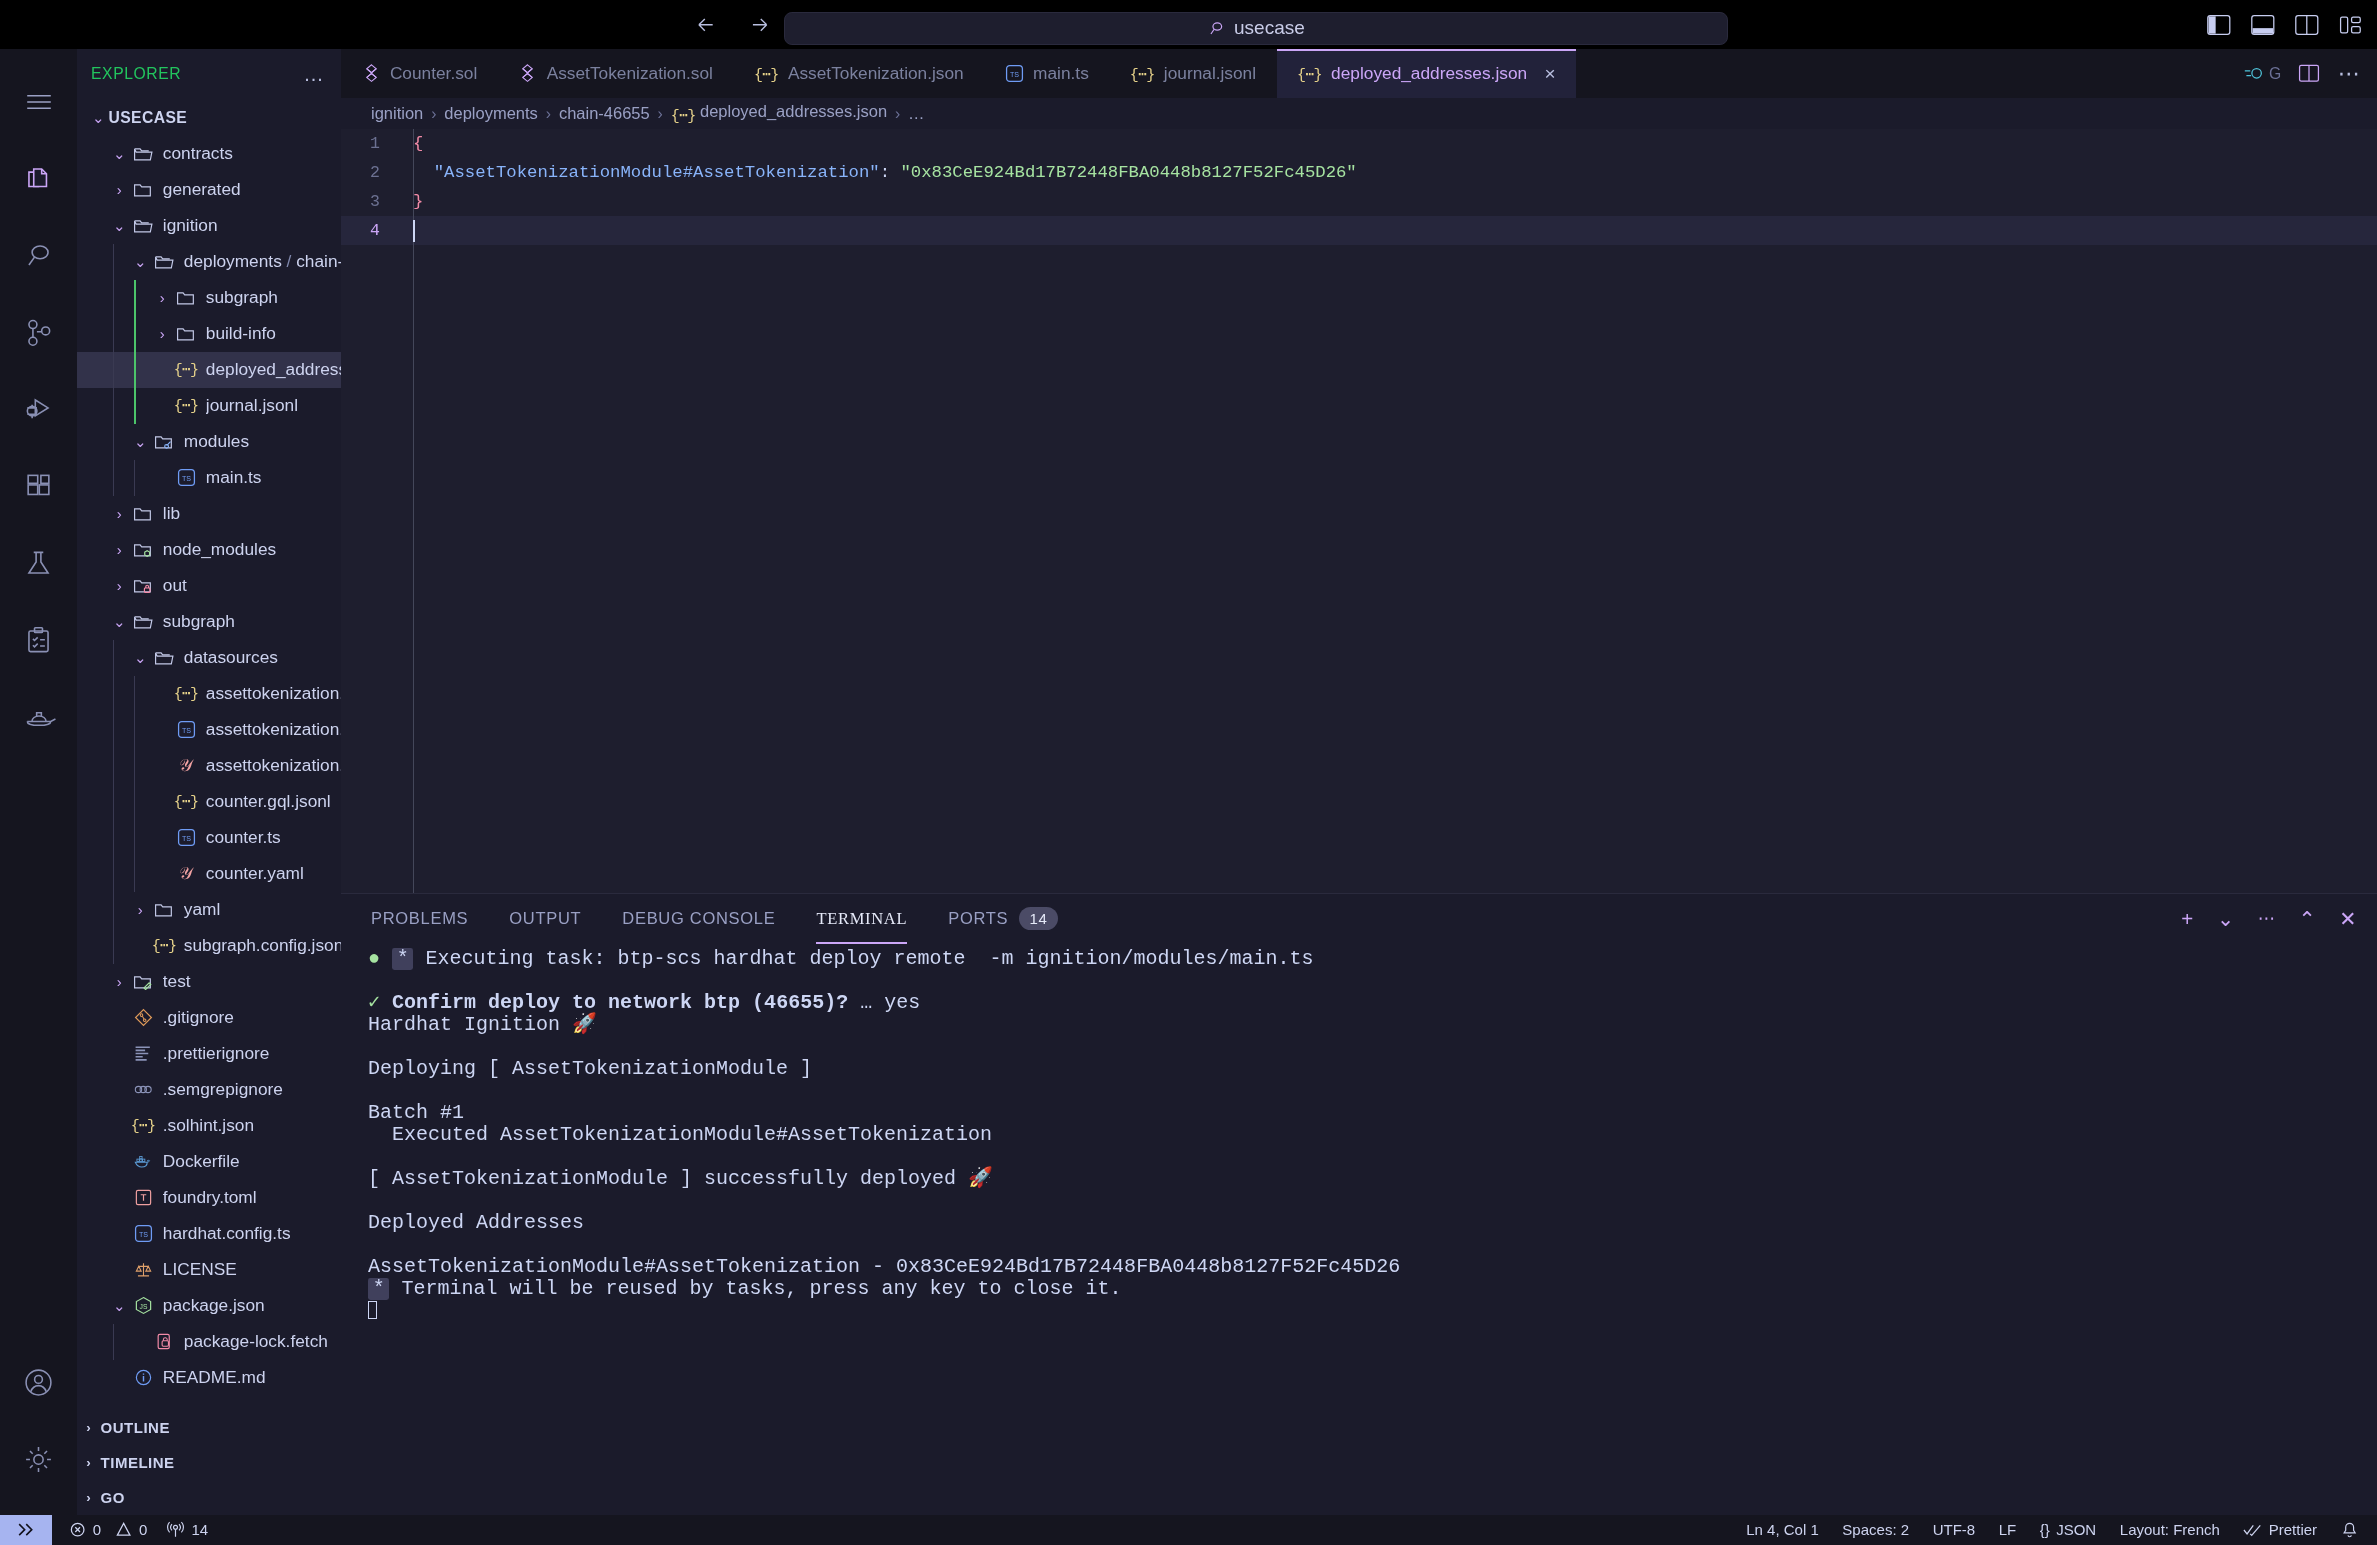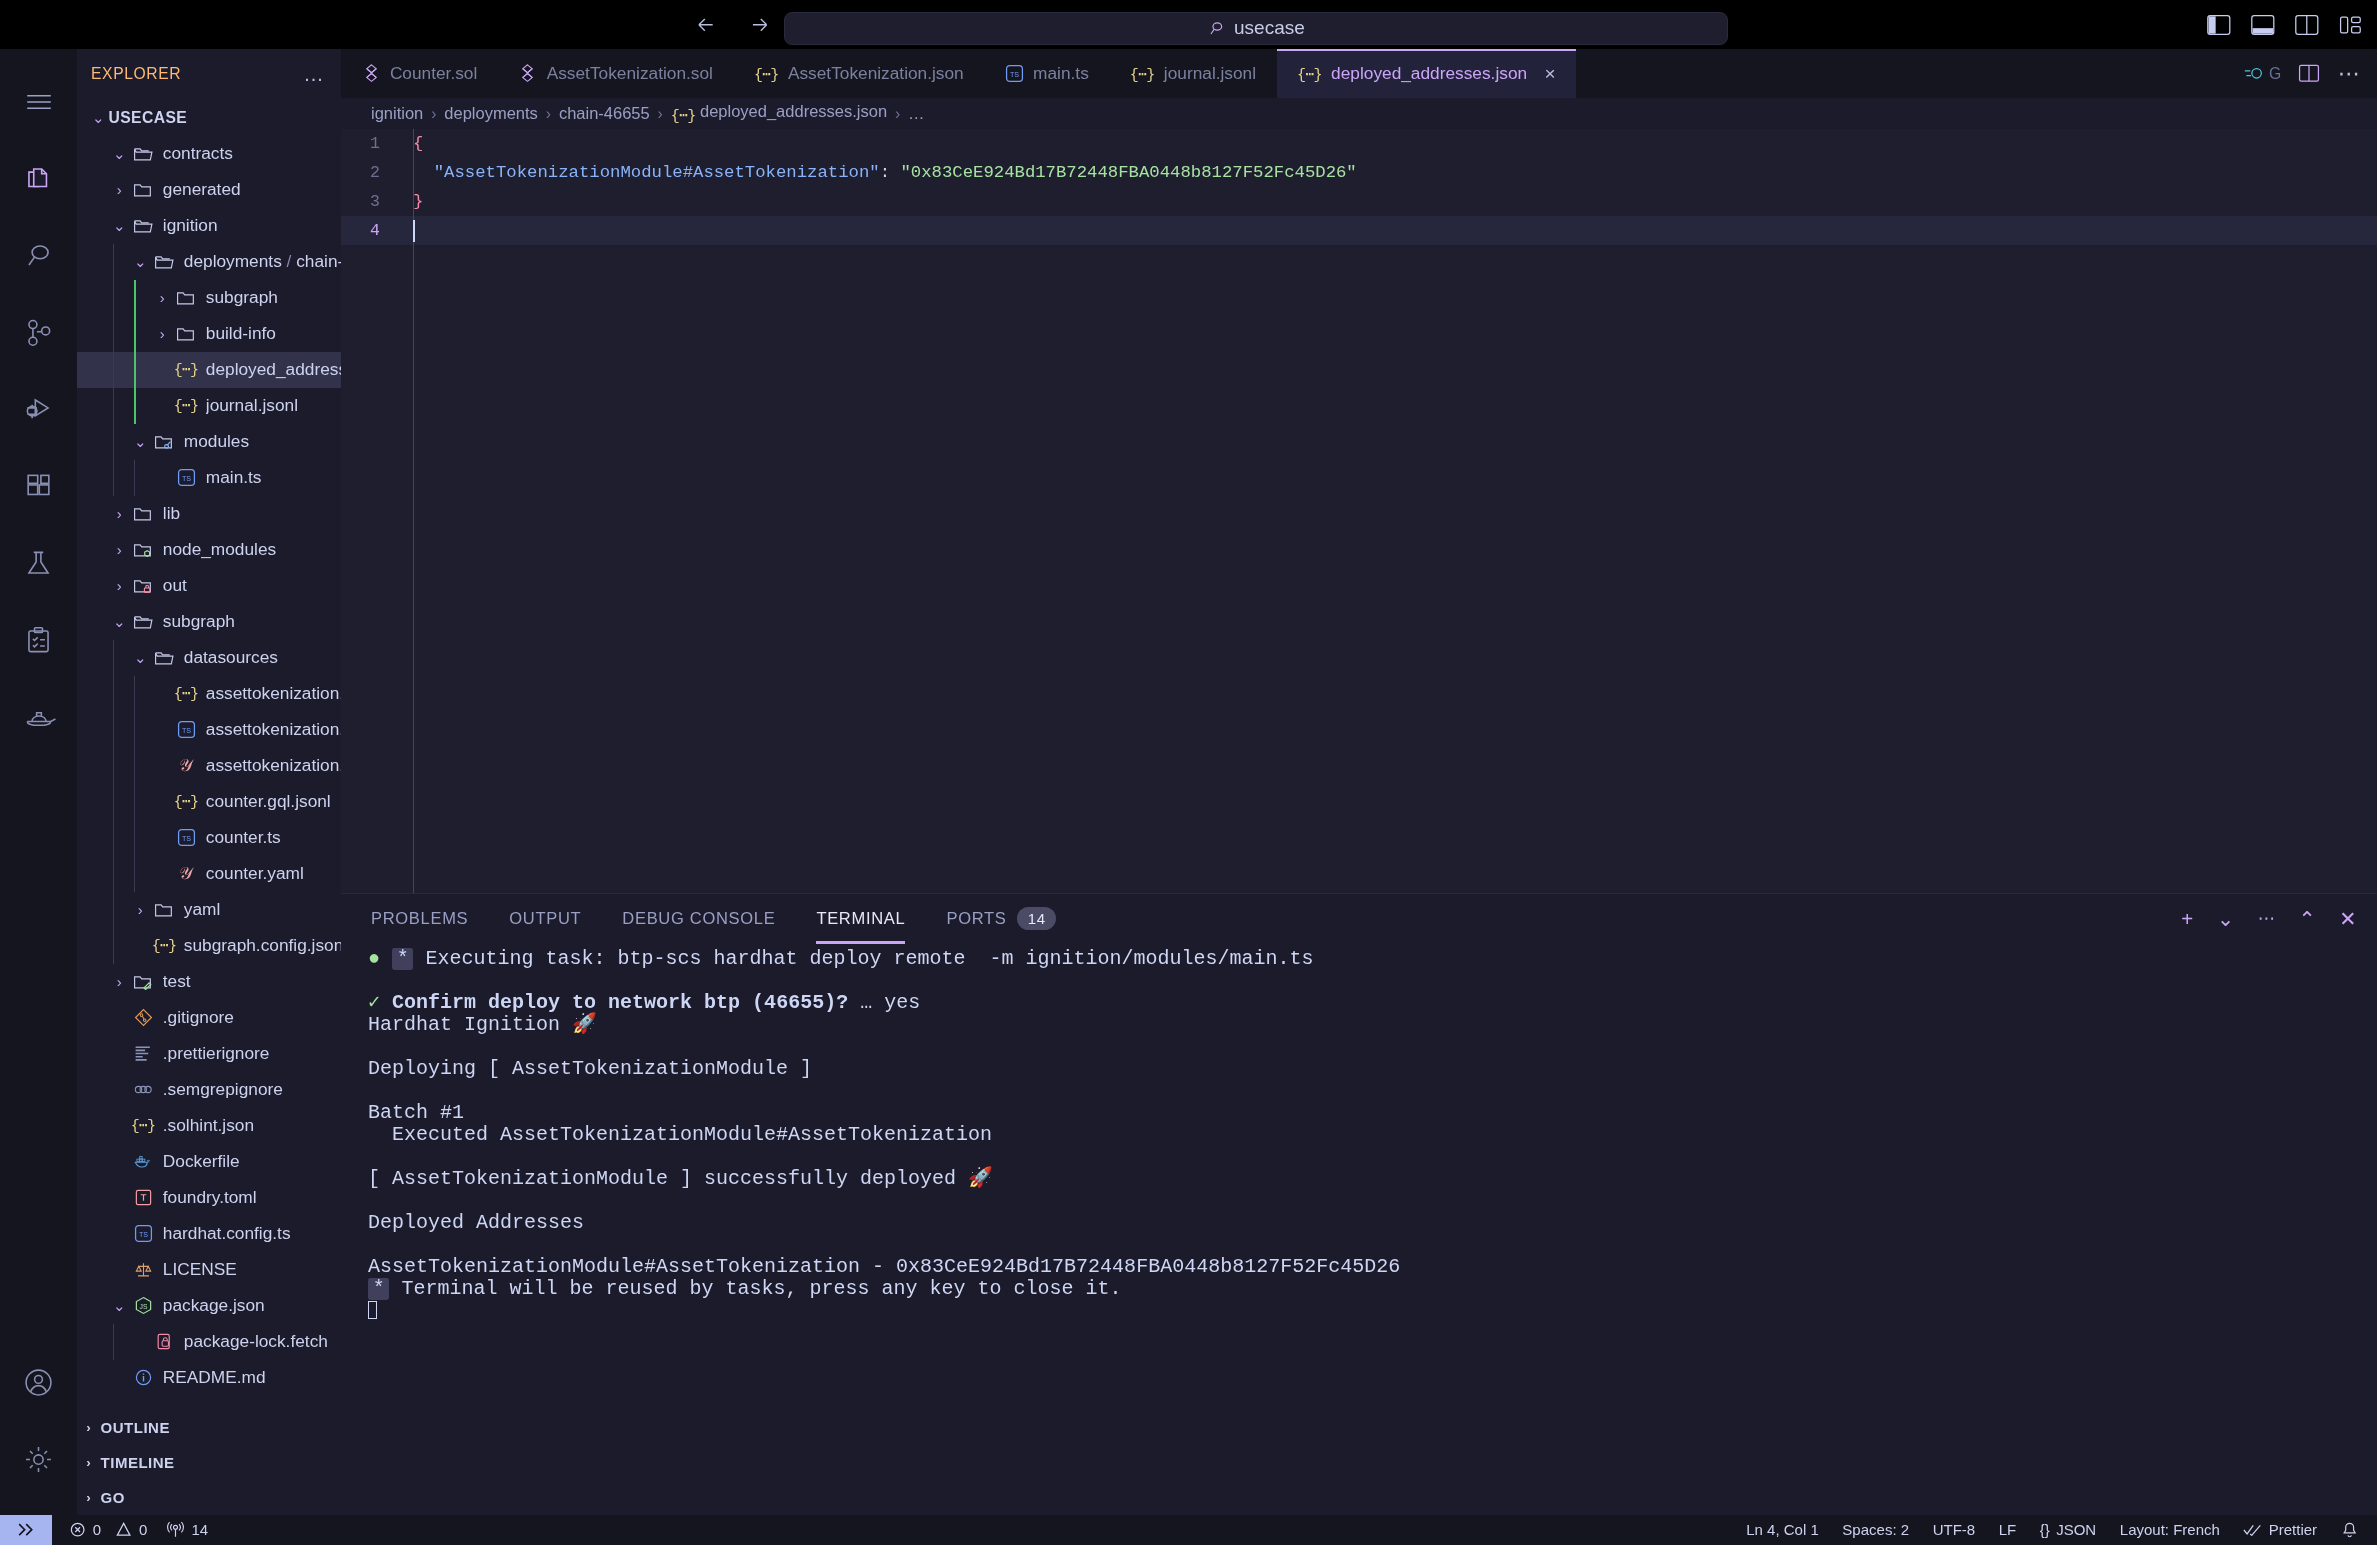--- a/index.html
+++ b/index.html
@@ -74,21 +74,21 @@
     background: #1b1b2b;
     display: flex; flex-direction: column;
     overflow: hidden;
   }
   .sb-header {
     height: 49px; display: flex; align-items: center;
     justify-content: space-between;
     padding: 0 17.3px 0 14px;
   }
   .sb-header .title {
-    color: #fdba74; font-size: 15.7px; letter-spacing: 0.6px;
+    color: #22c55e; font-size: 15.7px; letter-spacing: 0.6px;
   }
   .sb-header .dots { color: #b9bfe0; font-size: 20.5px; line-height: 7.9px; }
 
   .tree { flex: 1 1 auto; overflow: hidden; padding-top: 1.6px; }
   .row {
     height: 36px; display: flex; align-items: center;
     font-size: 17.3px; color: #cdd3ef; white-space: nowrap;
     position: relative; cursor: default;
   }
   .row.selected { background: #32324a; }
@@ -200,21 +200,21 @@
     height: 49px; min-height: 49px;
     display: flex; align-items: center;
     padding-left: 30px; gap: 0;
   }
   .ptab {
     font-size: 16.5px; color: #9aa0c4; letter-spacing: 0.7px;
     margin-right: 41px; position: relative;
     padding: 12.6px 0;
     display: flex; align-items: center; gap: 11px;
   }
-  .ptab.active { color: #e5e9f8; }
+  .ptab.active { color: #e5e9f8; font-family: Liberation Serif, serif; }
   .ptab.active::after {
     content: ""; position: absolute; left: 0; right: 0; bottom: -3.1px;
     height: 2.4px; background: #cba6f7;
   }
   .pbadge {
     background: #4b4b66; color: #e5e9f8; border-radius: 786px;
     font-size: 15px; padding: 2.4px 10.2px; line-height: 1.2;
   }
   .panel-actions {
     margin-left: auto; display: flex; align-items: center;

